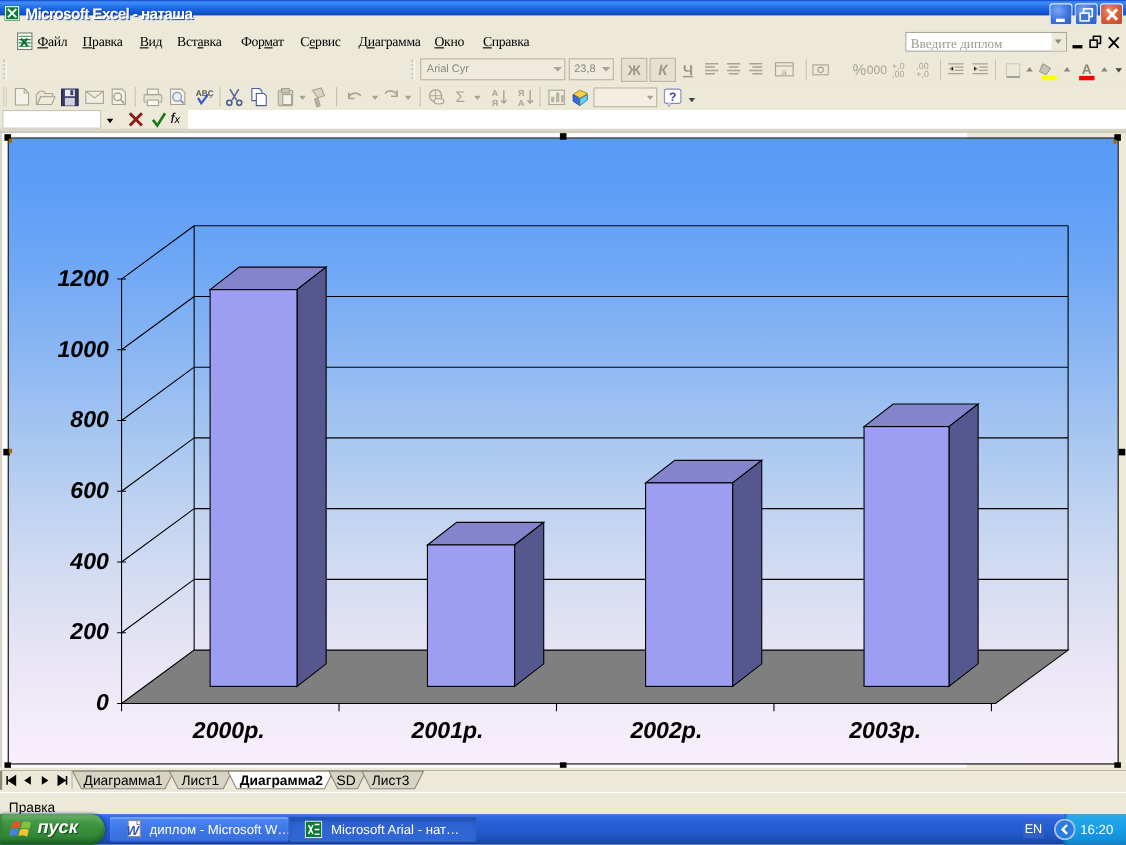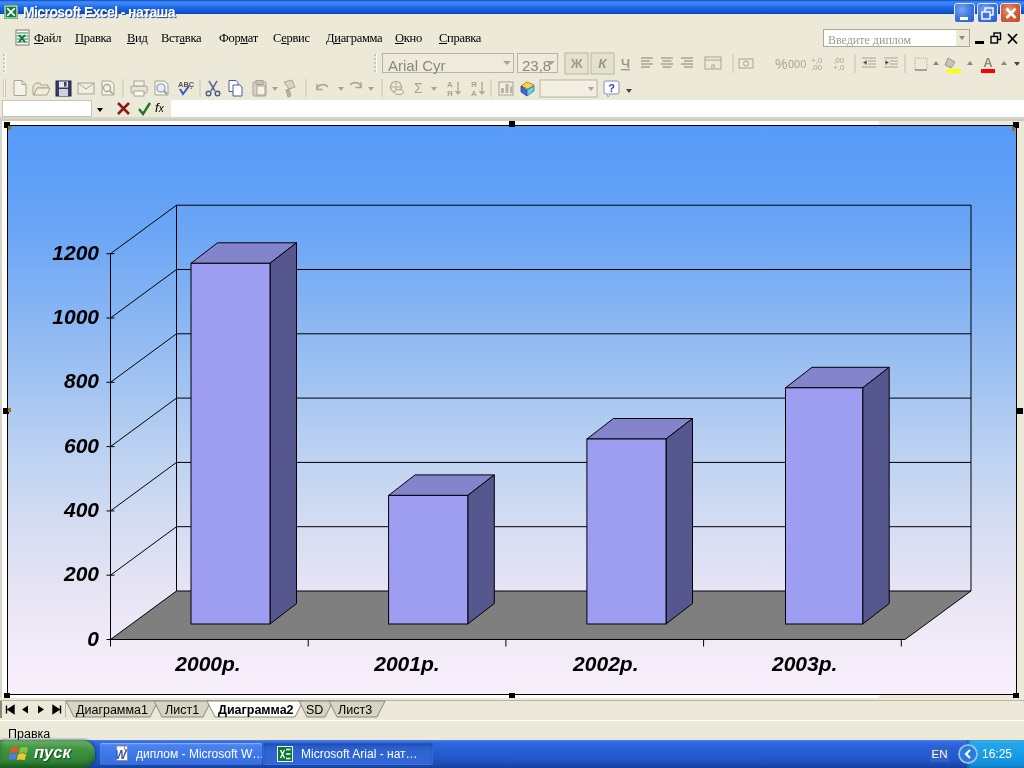--- a/index.html
+++ b/index.html
@@ -27,21 +27,21 @@
 .mu { text-decoration:underline; }
 #qbox { left:823px; top:4px; width:147px; height:18px; background:#fff; border:1px solid #aca899; }
 #qbox span { position:absolute; left:4px; top:2.5px; color:#9b9b8f; font-size:12px; }
 #qdrop { left:956px; top:5px; width:13px; height:16px; background:#ece9d8; }
 
 
 #fmtbar { left:0; top:50px; width:1024px; height:27px; background:#ece9d8; }
 #stdbar { left:0; top:77px; width:1024px; height:22px; background:#ece9d8; }
 #fxbar  { left:0; top:99px; width:1024px; height:20px; background:#ece9d8; border-bottom:2px solid #d8d4c8;}
 .grip { position:absolute; width:3px; background:repeating-linear-gradient(180deg,#cbc7b8 0 2px,#ece9d8 2px 4px); border-right:1px solid #fff; }
-.combo { position:absolute; border:1px solid #b8b4a4; background:#eeebdc; color:#8a887c; font-size:15px; }
+.combo { position:absolute; border:1px solid #b8b4a4; background:#eeebdc; color:#8a887c; font-size:10px; }
 .combo .arr { position:absolute; right:2px; top:50%; margin-top:-2px; width:0; height:0;
   border:4px solid transparent; border-top:4px solid #a9a592; }
 .dda { position:absolute; width:0; height:0; border:3px solid transparent; border-top:4px solid #8a887c; }
 
 
 #namebox { left:2px; top:100px; width:90px; height:17px; background:#fff; border:1px solid #c8c4b4; }
 #namedrop { left:93px; top:101px; width:16px; height:16px; background:#ece9d8; }
 #fxfield { left:171px; top:100px; width:853px; height:17px; background:#fff; }
 
 
@@ -435,16 +435,16 @@
       </svg>
       <div style="position:absolute;left:38px;top:4px;white-space:nowrap;overflow:hidden;width:130px">Microsoft Arial - нат…</div>
     </div>
     <div style="position:absolute;left:930px;top:6px;width:19px;height:16px;background:#3161c4;color:#fff;font-size:11.5px;text-align:center;line-height:16px">EN</div>
     <div id="tray"></div>
     <svg style="position:absolute;left:958px;top:4px" width="20" height="20">
       <circle cx="10" cy="10" r="9" fill="#2a7de0" stroke="#c8d8ea" stroke-width="1.5"></circle>
       <circle cx="10" cy="10" r="9" fill="none" stroke="#7a98b8" stroke-width="0.5"></circle>
       <path d="M12,6 l-4,4 4,4" stroke="#fff" stroke-width="2.2" fill="none"></path>
     </svg>
-    <div style="position:absolute;left:982px;top:7px;color:#fff;font-size:12px">16:25</div>
+    <div style="position:absolute;left:982px;top:7px;color:#fff;font-size:12px">16:20</div>
   </div>
 
 </div>
 
 </body></html>

